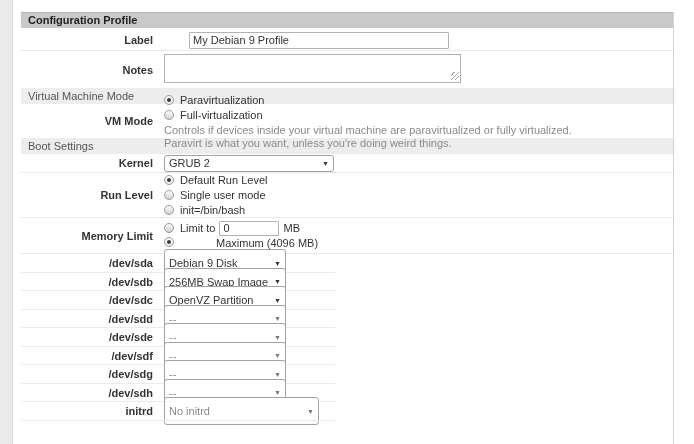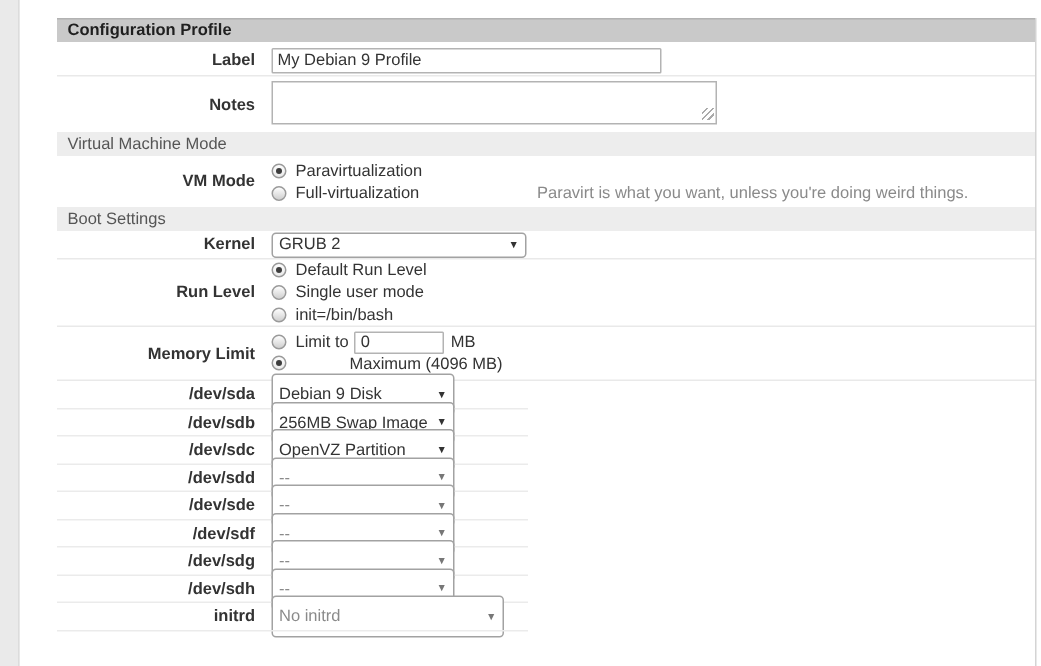--- a/index.html
+++ b/index.html
@@ -10,36 +10,36 @@
     font-size:11px;
     color:#333;
     overflow:hidden;
     position:relative;
   }
   .left-strip {
     position:absolute; left:0; top:0; width:13px; height:444px;
     background:#eaeaea; border-right:1px solid #dcdcdc;
   }
   .container {
-    position:absolute; left:38px; top:12px; width:653px; height:432px;
+    position:absolute; left:21px; top:12px; width:653px; height:432px;
     border-right:1px solid #d4d4d4; overflow:hidden; background:#fff;
   }
   .hdr {
     height:16px; line-height:15px; background:#c9c9c9; border-top:1px solid #b2b2b2;
     font-weight:bold; color:#1f1f1f; padding-left:7px; margin-bottom:2px;
   }
   .bar {
     height:16px; line-height:16px; background:#ededed; color:#555; padding-left:7px;
   }
   .row { display:flex; align-items:center; position:relative; }
   .lbl { width:137px; flex-shrink:0; text-align:right; padding-right:5px; font-weight:bold; color:#333; }
   .content { flex:1; padding-left:6px; position:relative; }
   .sep { border-bottom:1px solid #e9e9e9; }
 
-  .row-label   { height:21px; }
+  .row-label   { height:21px;gap:25px; }
   .row-notes   { height:37px; }
   .row-vm      { height:34px; }
   .row-kernel  { height:19px; }
   .row-runlvl  { height:45px; }
   .row-mem     { height:36px; }
 
   .text-input {
     height:17px; border:1px solid #b3b3b3; border-radius:1px;
     font-family:"Liberation Sans", sans-serif; font-size:11px; color:#333;
     padding:0 3px; background:#fff;
@@ -115,32 +115,33 @@
         <textarea class="notes-ta" style=""></textarea>
         <span class="ta-handle"></span>
       </span>
     </div>
   </div>
 
   <div class="bar">Virtual Machine Mode</div>
 
   <div class="row row-vm">
     <div class="lbl">VM Mode</div>
-    <div class="content" style="display:flex; align-items:flex-end;">
+    <div class="content" style="display:flex; align-items:flex-start;flex-direction:column;">
       <div class="vm-radios">
         <div class="radio-line">
           <span class="radio checked"></span>
           <span>Paravirtualization</span>
         </div>
         <div class="radio-line">
           <span class="radio"></span>
           <span>Full-virtualization</span>
         </div>
       </div>
       <div class="help">
+        <div>Controls if devices inside your virtual machine are paravirtualized or fully virtualized.</div>
         <div>Paravirt is what you want, unless you're doing weird things.</div>
       </div>
     </div>
   </div>
 
   <div class="bar">Boot Settings</div>
 
   <div class="row row-kernel sep">
     <div class="lbl">Kernel</div>
     <div class="content">

